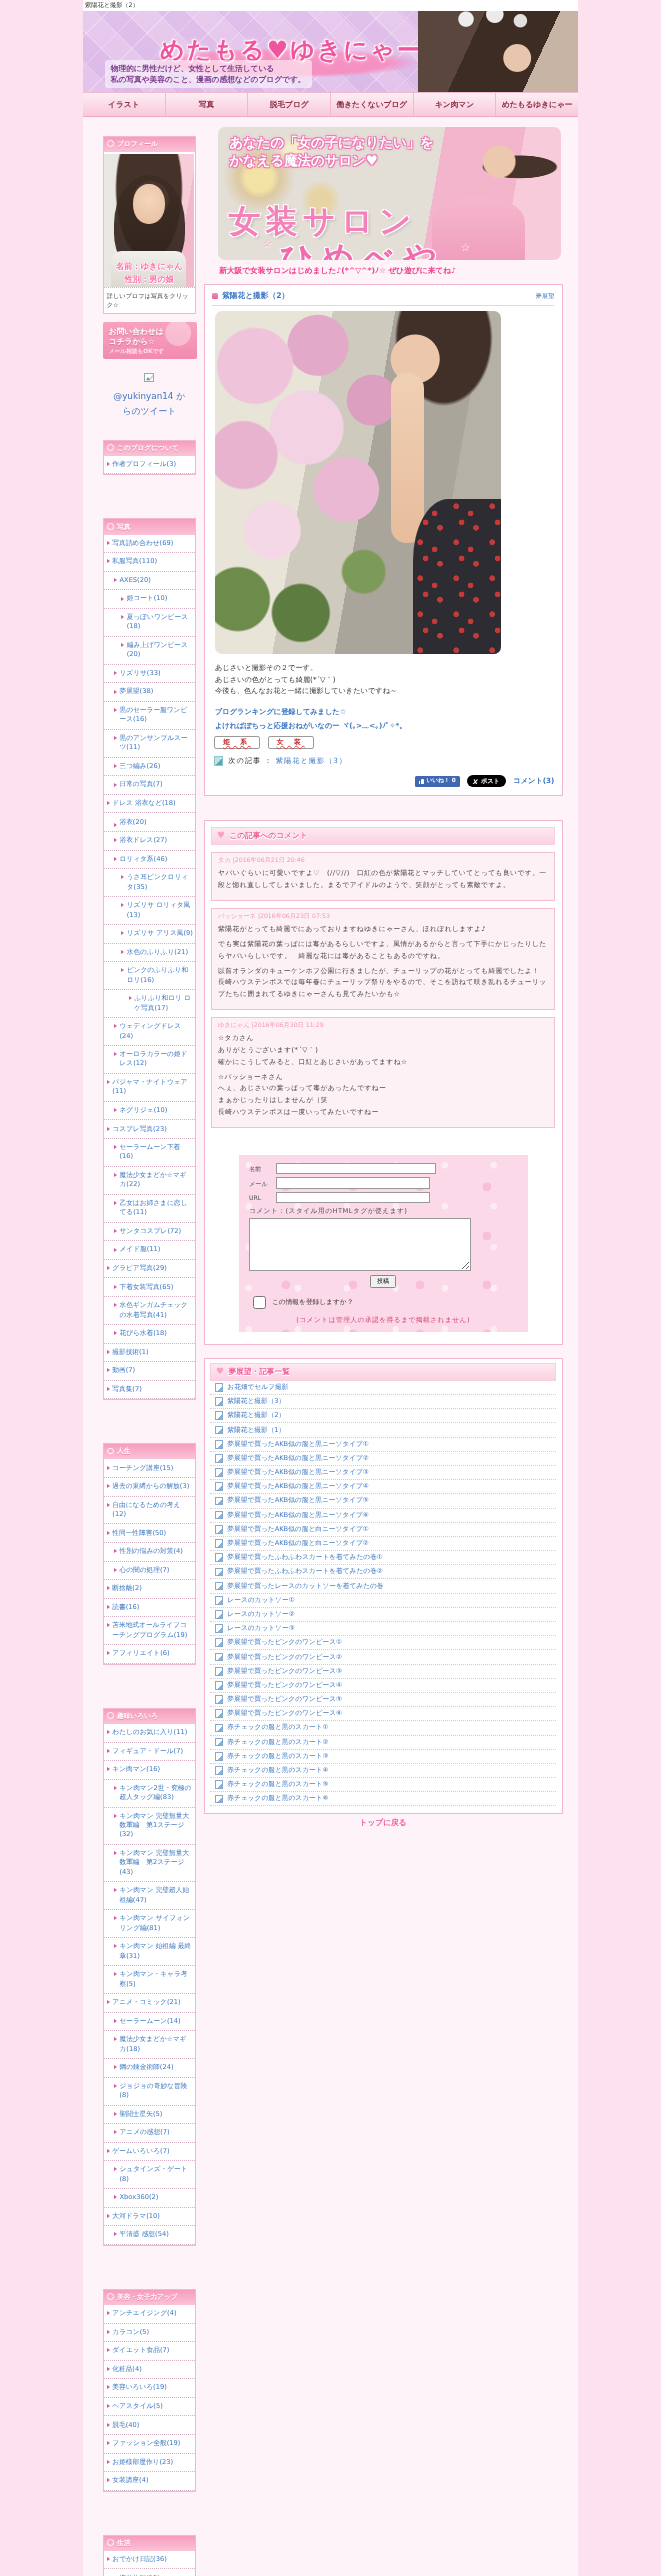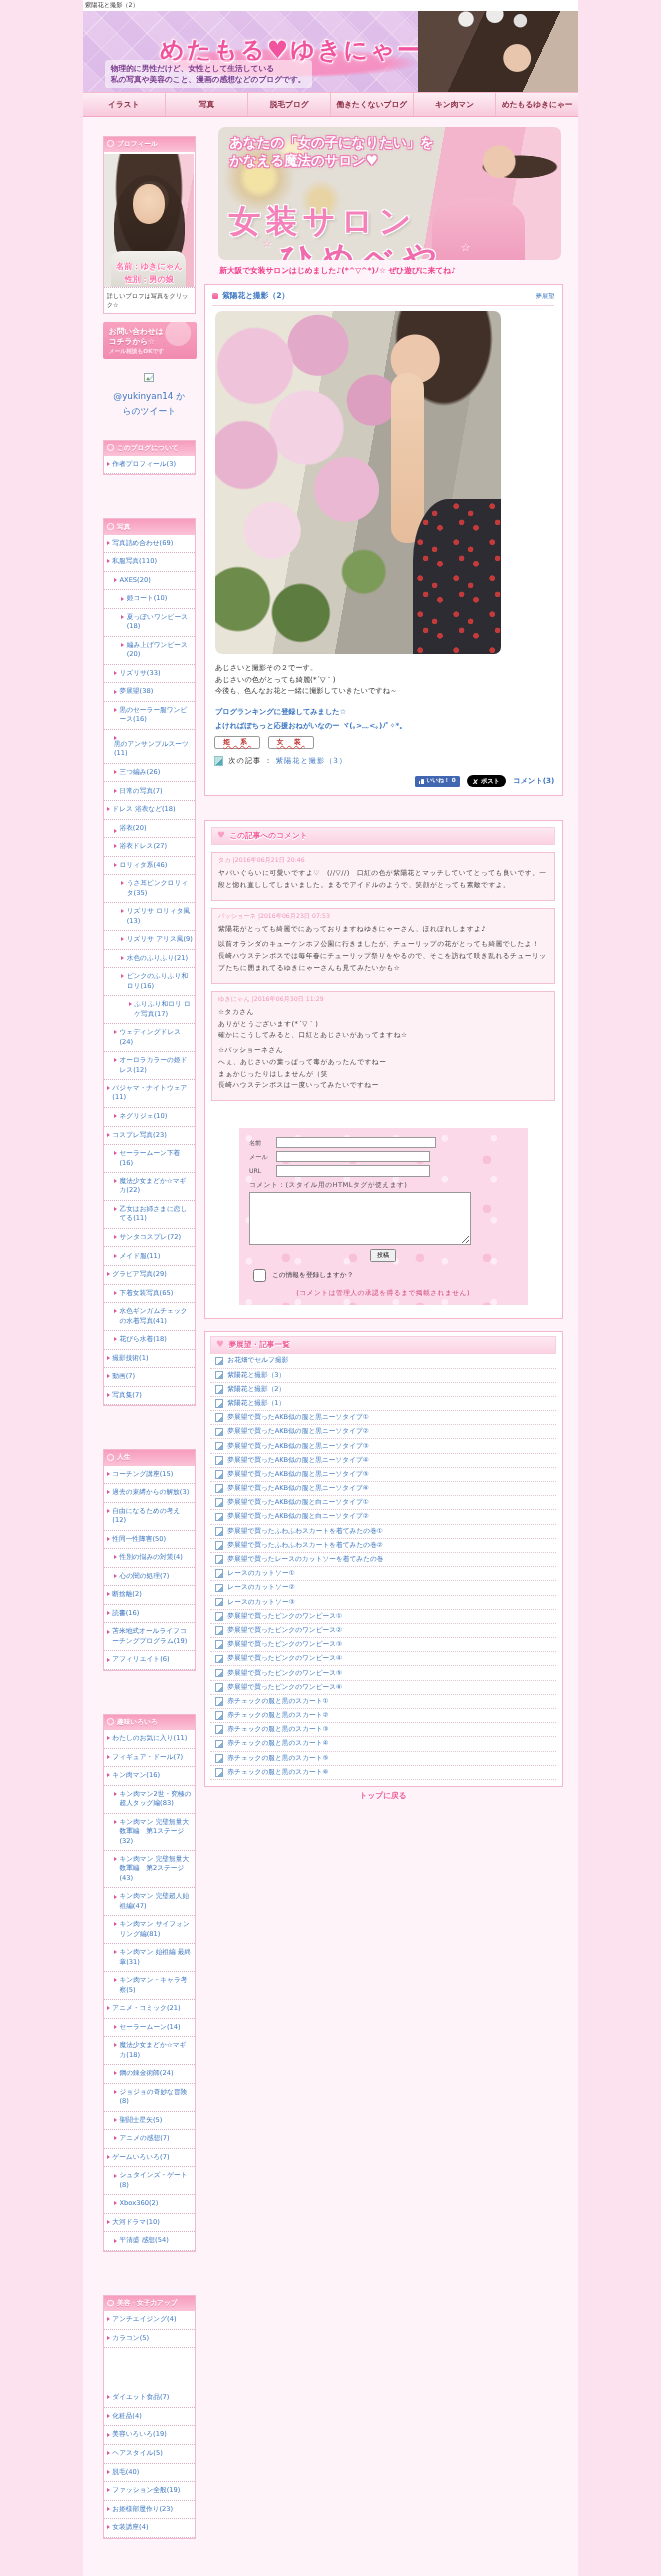--- a/index.html
+++ b/index.html
@@ -281,21 +281,21 @@
               <a class="slink">リズリサ(33)</a>
             </div>
             <div class="side-row" style="padding-left: 10.3px;">
               <span class="arr"></span>
               <a class="slink">夢展望(38)</a>
             </div>
             <div class="side-row" style="padding-left: 10.3px;">
               <span class="arr"></span>
               <a class="slink">黒のセーラー服ワンピース(16)</a>
             </div>
-            <div class="side-row" style="padding-left: 10.3px; flex-direction: column;">
+            <div class="side-row" style="padding-left: 10.3px;">
               <span class="arr"></span>
               <a class="slink">黒のアンサンブルスーツ(11)</a>
             </div>
             <div class="side-row" style="padding-left: 10.3px;">
               <span class="arr"></span>
               <a class="slink">三つ編み(26)</a>
             </div>
             <div class="side-row" style="padding-left: 10.3px;">
               <span class="arr"></span>
               <a class="slink">日常の写真(7)</a>
@@ -546,21 +546,21 @@
           <div class="side-box">
             <div class="side-head"><span class="ring"></span><span>美容・女子力アップ</span></div>
             <div class="side-row" style="padding-left: 3.1px;">
               <span class="arr"></span>
               <a class="slink">アンチエイジング(4)</a>
             </div>
             <div class="side-row" style="padding-left: 3.1px;">
               <span class="arr"></span>
               <a class="slink">カラコン(5)</a>
             </div>
-            <div class="side-row" style="padding-left: 3.1px; margin-top: 41px;">
+            <div class="side-row" style="padding-left: 3.1px;">
               <span class="arr"></span>
               <a class="slink">ダイエット食品(7)</a>
             </div>
             <div class="side-row" style="padding-left: 3.1px;">
               <span class="arr"></span>
               <a class="slink">化粧品(4)</a>
             </div>
             <div class="side-row" style="padding-left: 3.1px;">
               <span class="arr"></span>
               <a class="slink">美容いろいろ(19)</a>
@@ -675,20 +675,21 @@
             <div class="comment">
               <div class="c-meta"><span>タカ</span><span> |2016年06月21日 20:46</span></div>
               <div class="c-body">
                 <p>ヤバいぐらいに可愛いですよ♡　(//▽//)　口紅の色が紫陽花とマッチしていてとっても良いです。一段と惚れ直ししてしまいました。まるでアイドルのようで、笑顔がとっても素敵ですよ。</p>
               </div>
             </div>
             <div class="comment">
               <div class="c-meta"><span>パッショーネ</span><span> |2016年06月23日 07:53</span></div>
               <div class="c-body">
                 <p>紫陽花がとっても綺麗でにあっておりますねゆきにゃーさん、ほれぼれしますよ♪</p>
+                <p>でも実は紫陽花の葉っぱには毒があるらしいですよ、風情があるからと言って下手にかじったりしたらヤバいらしいです。　綺麗な花には毒があることもあるのですね。</p>
                 <p>以前オランダのキューケンホフ公園に行きましたが、チューリップの花がとっても綺麗でしたよ！　長崎ハウステンボスでは毎年春にチューリップ祭りをやるので、そこを訪ねて咲き乱れるチューリップたちに囲まれてるゆきにゃーさんも見てみたいかも☆</p>
               </div>
             </div>
             <div class="comment">
               <div class="c-meta"><span>ゆきにゃん</span><span> |2016年06月30日 11:29</span></div>
               <div class="c-body">
                 <p>☆タカさん
 ありがとうございます(*´▽｀)
 確かにこうしてみると、口紅とあじさいがあってますね☆</p>
                 <p>☆パッショーネさん

